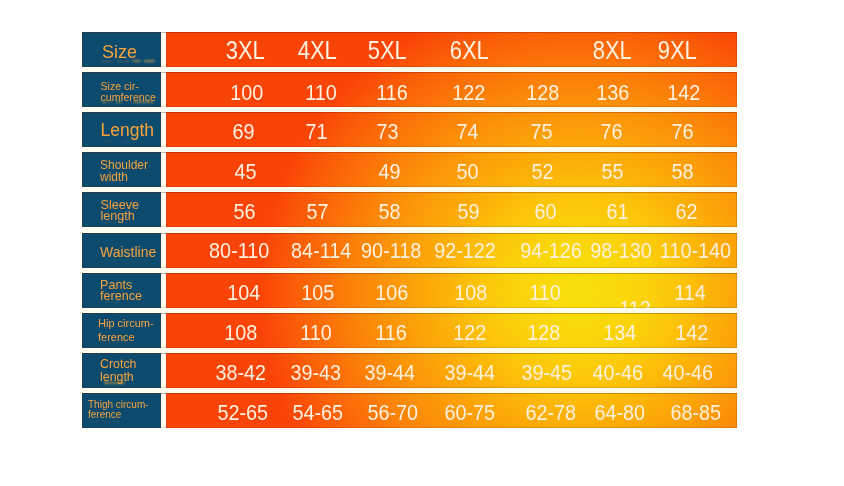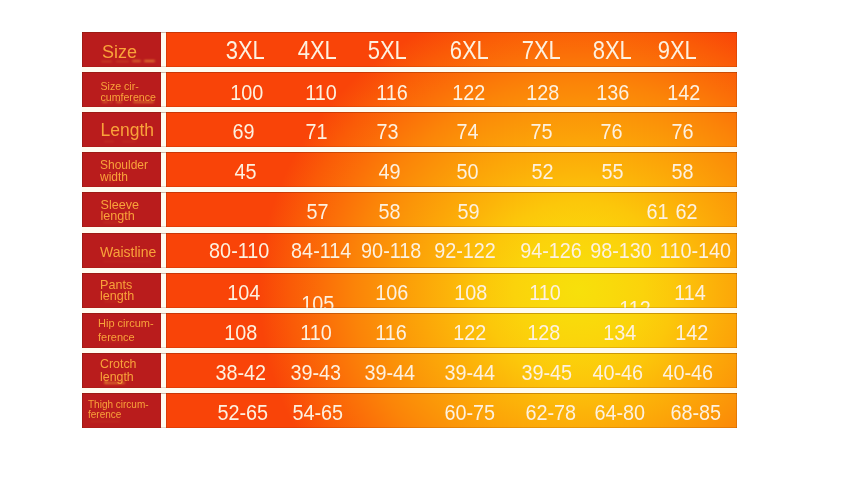--- a/index.html
+++ b/index.html
@@ -14,21 +14,21 @@
   .edge{position:absolute;left:0;width:655px;height:1px;pointer-events:none;}
   .edge.t{top:0;background:rgba(90,25,0,0.30);}
   .edge.b{bottom:0;background:rgba(120,30,0,0.16);}
   .vedge{position:absolute;top:0;width:1px;height:35px;pointer-events:none;}
   .vedge.l{left:0;background:rgba(90,25,0,0.26);}
   .vedge.lr{left:78px;background:rgba(120,30,0,0.22);}
   .vedge.cl{left:84px;background:rgba(120,30,0,0.22);}
   .vedge.r{left:654px;background:rgba(120,30,0,0.18);}
 
   
-  .rlabel{position:absolute;left:0;top:0;width:79px;height:35px;background:#b91c1c;overflow:hidden;}
+  .rlabel{position:absolute;left:0;top:0;width:79px;height:35px;background:#0c4a6e;overflow:hidden;}
   .rlabel .txt{position:absolute;color:#f9a33a;white-space:pre;}
 
   
   .rcells{position:absolute;left:84px;top:0;width:571px;height:35px;overflow:hidden;}
   .gradwrap{position:absolute;left:0;width:571px;height:396px;
     background:radial-gradient(ellipse 320px 298px at 413px 259px,
       #f7e00b 0%, #f9da0b 10%, #fbd30b 20%, #fcc70a 30%, #fcb509 40%, #fca508 50%,
       #fb9508 60%, #fb8408 70%, #fb6f08 80%, #fa5b07 90%, #f94408 100%);}
 
   .cell{position:absolute;width:140px;text-align:center;white-space:nowrap;
@@ -85,39 +85,39 @@
   .r3 .c6{left:447.0px;}
   .r4{top:160.4px;}
   .r4 .gradwrap{top:-160.4px;}
   .r4 .txt{font-size:12.6px;line-height:11px;left:18.5px;top:7.5px;}
   .r4 .cell{top:7.0px;}
   .r4 .c0{left:8.2px;}
   .r4 .c1{left:81.7px;}
   .r4 .c2{left:153.1px;}
   .r4 .c3{left:232.4px;}
   .r4 .c4{left:309.3px;}
-  .r4 .c5{left:381.7px;padding-left:40px;}
+  .r4 .c5{left:381.7px;}
   .r4 .c6{left:450.4px;}
   .r5{top:200.5px;}
   .r5 .gradwrap{top:-200.5px;}
   .r5 .txt{font-size:14px;line-height:15px;left:18px;top:12px;}
   .r5 .cell{top:5.5px;}
   .r5 .c0{left:3.1px;}
   .r5 .c1{left:85.0px;}
   .r5 .c2{left:155.2px;}
   .r5 .c3{left:229.5px;}
   .r5 .c4{left:315.2px;}
   .r5 .c5{left:385.0px;}
   .r5 .c6{left:459.4px;}
   .r6{top:240.6px;}
   .r6 .gradwrap{top:-240.6px;}
   .r6 .txt{font-size:12.6px;line-height:11px;left:18px;top:7.5px;}
   .r6 .cell{top:7.0px;}
   .r6 .c0{left:7.9px;}
-  .r6 .c1{left:81.4px;margin-top:11px;}
+  .r6 .c1{left:81.4px;}
   .r6 .c2{left:156.2px;}
   .r6 .c3{left:234.4px;}
   .r6 .c4{left:308.6px;}
   .r6 .c5{left:399px;margin-top:16px;}
   .r6 .c6{left:454.2px;}
   .r7{top:280.7px;}
   .r7 .gradwrap{top:-280.7px;}
   .r7 .txt{font-size:11px;line-height:13.2px;left:16px;top:4.8px;}
   .r7 .cell{top:7.0px;}
   .r7 .c0{left:5.2px;}
@@ -176,21 +176,20 @@
   <div class="row r0">
     <div class="rlabel">
         <span class="txt">Size</span>
       </div>
     <div class="rcells">
       <div class="gradwrap"></div>
       <div class="cell c0"><span>3XL</span></div>
       <div class="cell c1"><span>4XL</span></div>
       <div class="cell c2"><span>5XL</span></div>
       <div class="cell c3"><span>6XL</span></div>
-      <div class="cell c4"><span>7XL</span></div>
       <div class="cell c5"><span>8XL</span></div>
       <div class="cell c6"><span>9XL</span></div>
     </div>
     <div class="edge t"></div>
     <div class="edge b"></div>
     <div class="vedge l"></div>
     <div class="vedge lr"></div>
     <div class="vedge cl"></div>
     <div class="vedge r"></div>
   </div>
@@ -263,23 +262,25 @@
     <div class="vedge r"></div>
   </div>
 
   <div class="row r4">
     <div class="rlabel">
         <span class="txt">Sleeve
 length</span>
       </div>
     <div class="rcells">
       <div class="gradwrap"></div>
+      <div class="cell c0"><span>56</span></div>
       <div class="cell c1"><span>57</span></div>
       <div class="cell c2"><span>58</span></div>
       <div class="cell c3"><span>59</span></div>
+      <div class="cell c4"><span>60</span></div>
       <div class="cell c5"><span>61</span></div>
       <div class="cell c6"><span>62</span></div>
     </div>
     <div class="edge t"></div>
     <div class="edge b"></div>
     <div class="vedge l"></div>
     <div class="vedge lr"></div>
     <div class="vedge cl"></div>
     <div class="vedge r"></div>
   </div>
@@ -302,21 +303,21 @@
     <div class="edge b"></div>
     <div class="vedge l"></div>
     <div class="vedge lr"></div>
     <div class="vedge cl"></div>
     <div class="vedge r"></div>
   </div>
 
   <div class="row r6">
     <div class="rlabel">
         <span class="txt">Pants
-length</span>
+ference</span>
       </div>
     <div class="rcells">
       <div class="gradwrap"></div>
       <div class="cell c0"><span>104</span></div>
       <div class="cell c1"><span>105</span></div>
       <div class="cell c2"><span>106</span></div>
       <div class="cell c3"><span>108</span></div>
       <div class="cell c4"><span>110</span></div>
       <div class="cell c5"><span>112</span></div>
       <div class="cell c6"><span>114</span></div>
@@ -377,20 +378,21 @@
 
   <div class="row r9">
     <div class="rlabel">
         <span class="txt">Thigh circum-
 ference</span>
       </div>
     <div class="rcells">
       <div class="gradwrap"></div>
       <div class="cell c0"><span>52-65</span></div>
       <div class="cell c1"><span>54-65</span></div>
+      <div class="cell c2"><span>56-70</span></div>
       <div class="cell c3"><span>60-75</span></div>
       <div class="cell c4"><span>62-78</span></div>
       <div class="cell c5"><span>64-80</span></div>
       <div class="cell c6"><span>68-85</span></div>
     </div>
     <div class="edge t"></div>
     <div class="edge b"></div>
     <div class="vedge l"></div>
     <div class="vedge lr"></div>
     <div class="vedge cl"></div>

